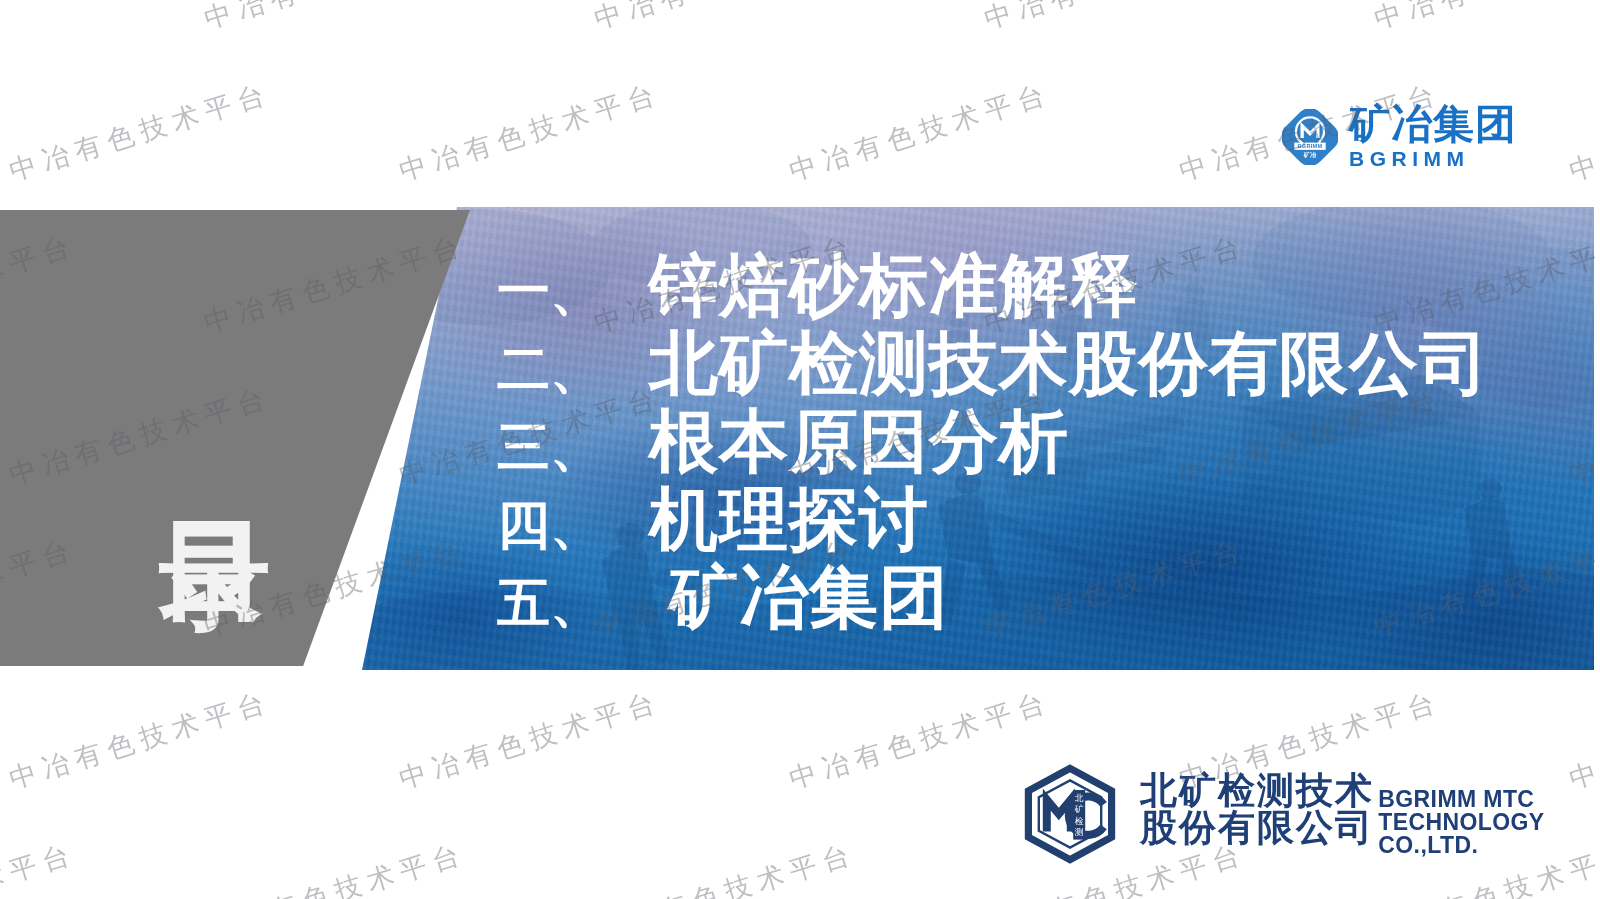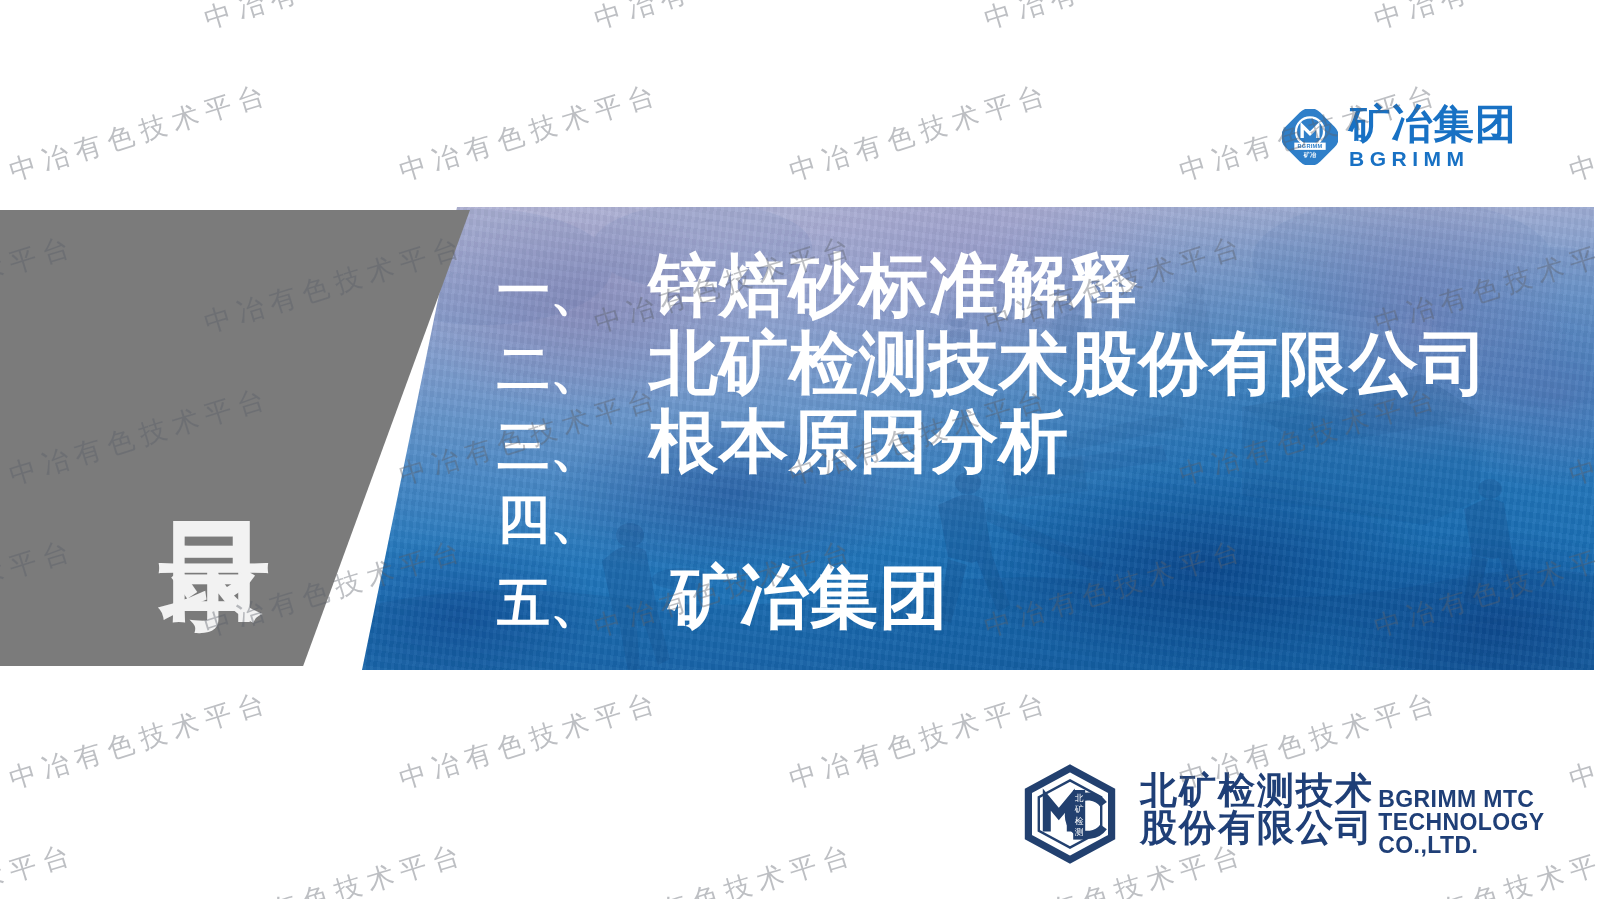--- a/index.html
+++ b/index.html
@@ -239,20 +239,21 @@
     <div class="toc-row">
       <span class="toc-num">二、</span>
       <span class="toc-text">北矿检测技术股份有限公司</span>
     </div>
     <div class="toc-row">
       <span class="toc-num">三、</span>
       <span class="toc-text">根本原因分析</span>
     </div>
     <div class="toc-row">
       <span class="toc-num">四、</span>
+      <span class="toc-text">机理探讨</span>
     </div>
     <div class="toc-row indent">
       <span class="toc-num">五、</span>
       <span class="toc-text">矿冶集团</span>
     </div>
   </div>
 
   <div class="brand-top">
     <div class="bg-mark">
       <svg viewBox="0 0 100 100" width="56" height="56">

